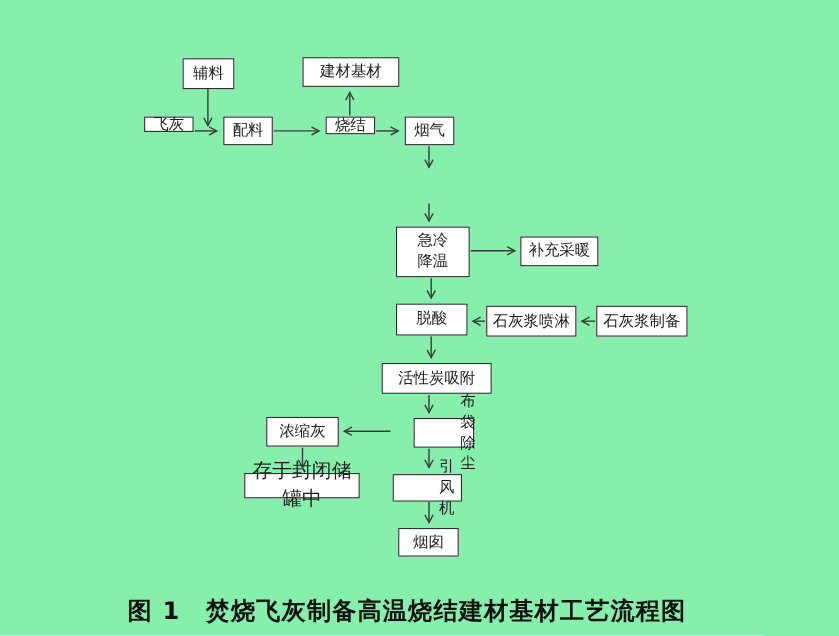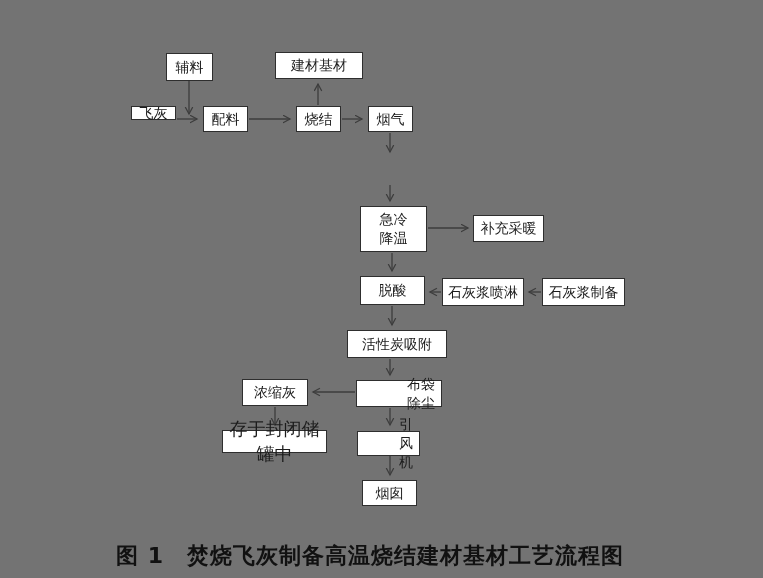--- a/index.html
+++ b/index.html
@@ -1,20 +1,20 @@
 <!DOCTYPE html>
 <html><head>
 <meta charset="utf-8">
 <style>
   html, body { margin: 0; padding: 0; background: #ffffff; }
   .stage {
     position: relative;
     width: 763px;
     height: 578px;
-    background: #737373;
+    background: #86efac;
     font-family: "DejaVu Sans", sans-serif;
     overflow: hidden;
   }
   .edges {
     position: absolute;
     left: 0; top: 0;
     width: 763px; height: 578px;
   }
   .node {
     position: absolute;
@@ -28,30 +28,30 @@
     font-size: 14px;
     color: #1c1c1c;
     line-height: 1.35;
     white-space: pre-line;
   }
   
   #n-auxiliary { left:166px; top:53px;  width:47px;  height:28px; }
   #n-substrate { left:275px; top:52px;  width:88px;  height:27px; }
   #n-flyash    { left:131px; top:106px; width:45px;  height:14px; }
   #n-batching  { left:203px; top:106px; width:45px;  height:26px; }
-  #n-sintering { left:296px; top:106px; width:45px;  height:26px; }
+  #n-sintering { left:296px; top:106px; width:45px;  height:16px; }
   #n-fluegas   { left:368px; top:106px; width:45px;  height:26px; }
   #n-chamber   { left:347px; top:157px; width:85px;  height:27px; }
   #n-quench    { left:360px; top:206px; width:67px;  height:46px; }
   #n-heating   { left:473px; top:215px; width:71px;  height:27px; }
   #n-deacid    { left:360px; top:276px; width:65px;  height:29px; }
   #n-spray     { left:442px; top:278px; width:82px;  height:28px; }
   #n-prep      { left:542px; top:278px; width:83px;  height:28px; }
   #n-carbon    { left:347px; top:330px; width:100px;  height:28px; }
-  #n-bag       { left:356px; top:380px; width:86px;  height:27px;padding-left:44px; }
+  #n-bag       { left:376px; top:380px; width:55px;  height:27px;padding-left:44px; }
   #n-ash       { left:242px; top:379px; width:66px;  height:27px; }
   #n-tank      { left:222px; top:430px; width:105px; height:23px; font-size:18px; }
   #n-fan       { left:357px; top:431px; width:63px;  height:25px;padding-left:35px; }
   #n-chimney   { left:362px; top:480px; width:55px;  height:26px; }
   .caption {
     position: absolute;
     left: 0;
     top: 541px;
     width: 740px;
     text-align: center;

